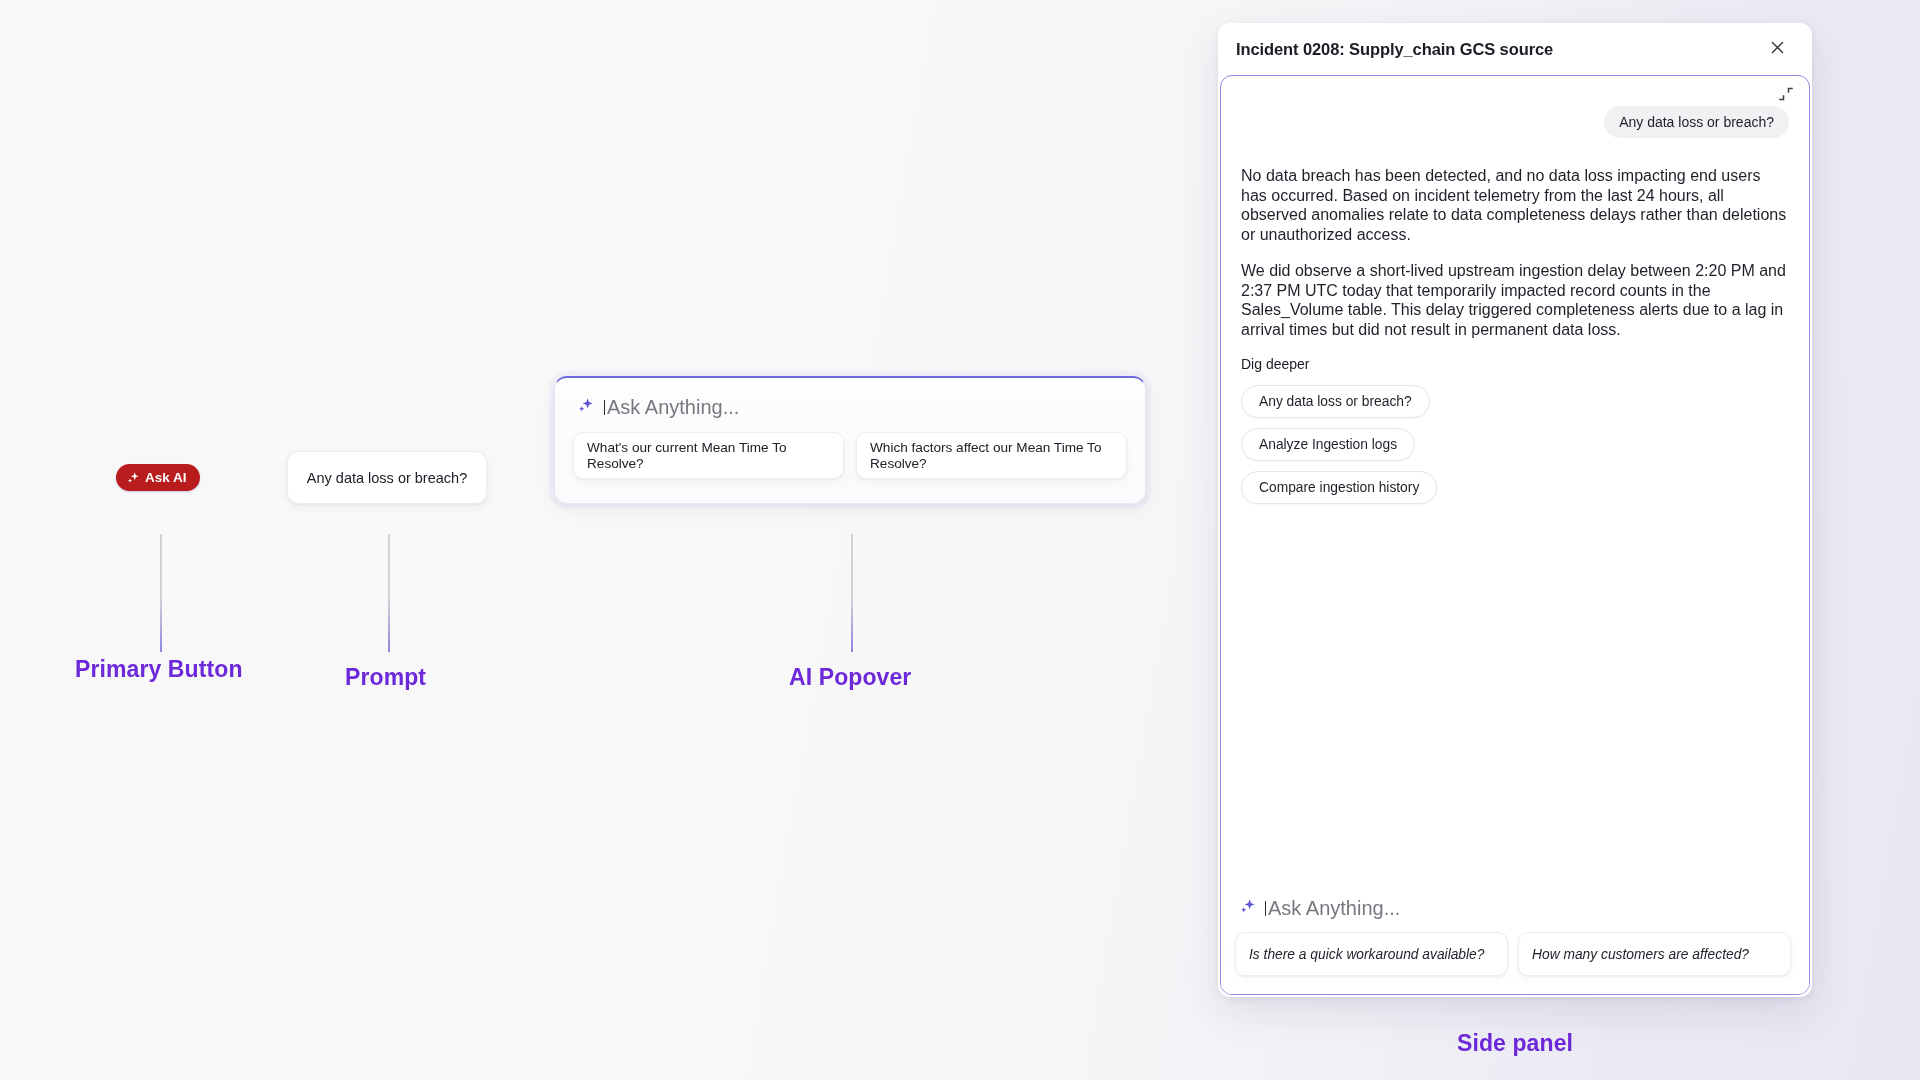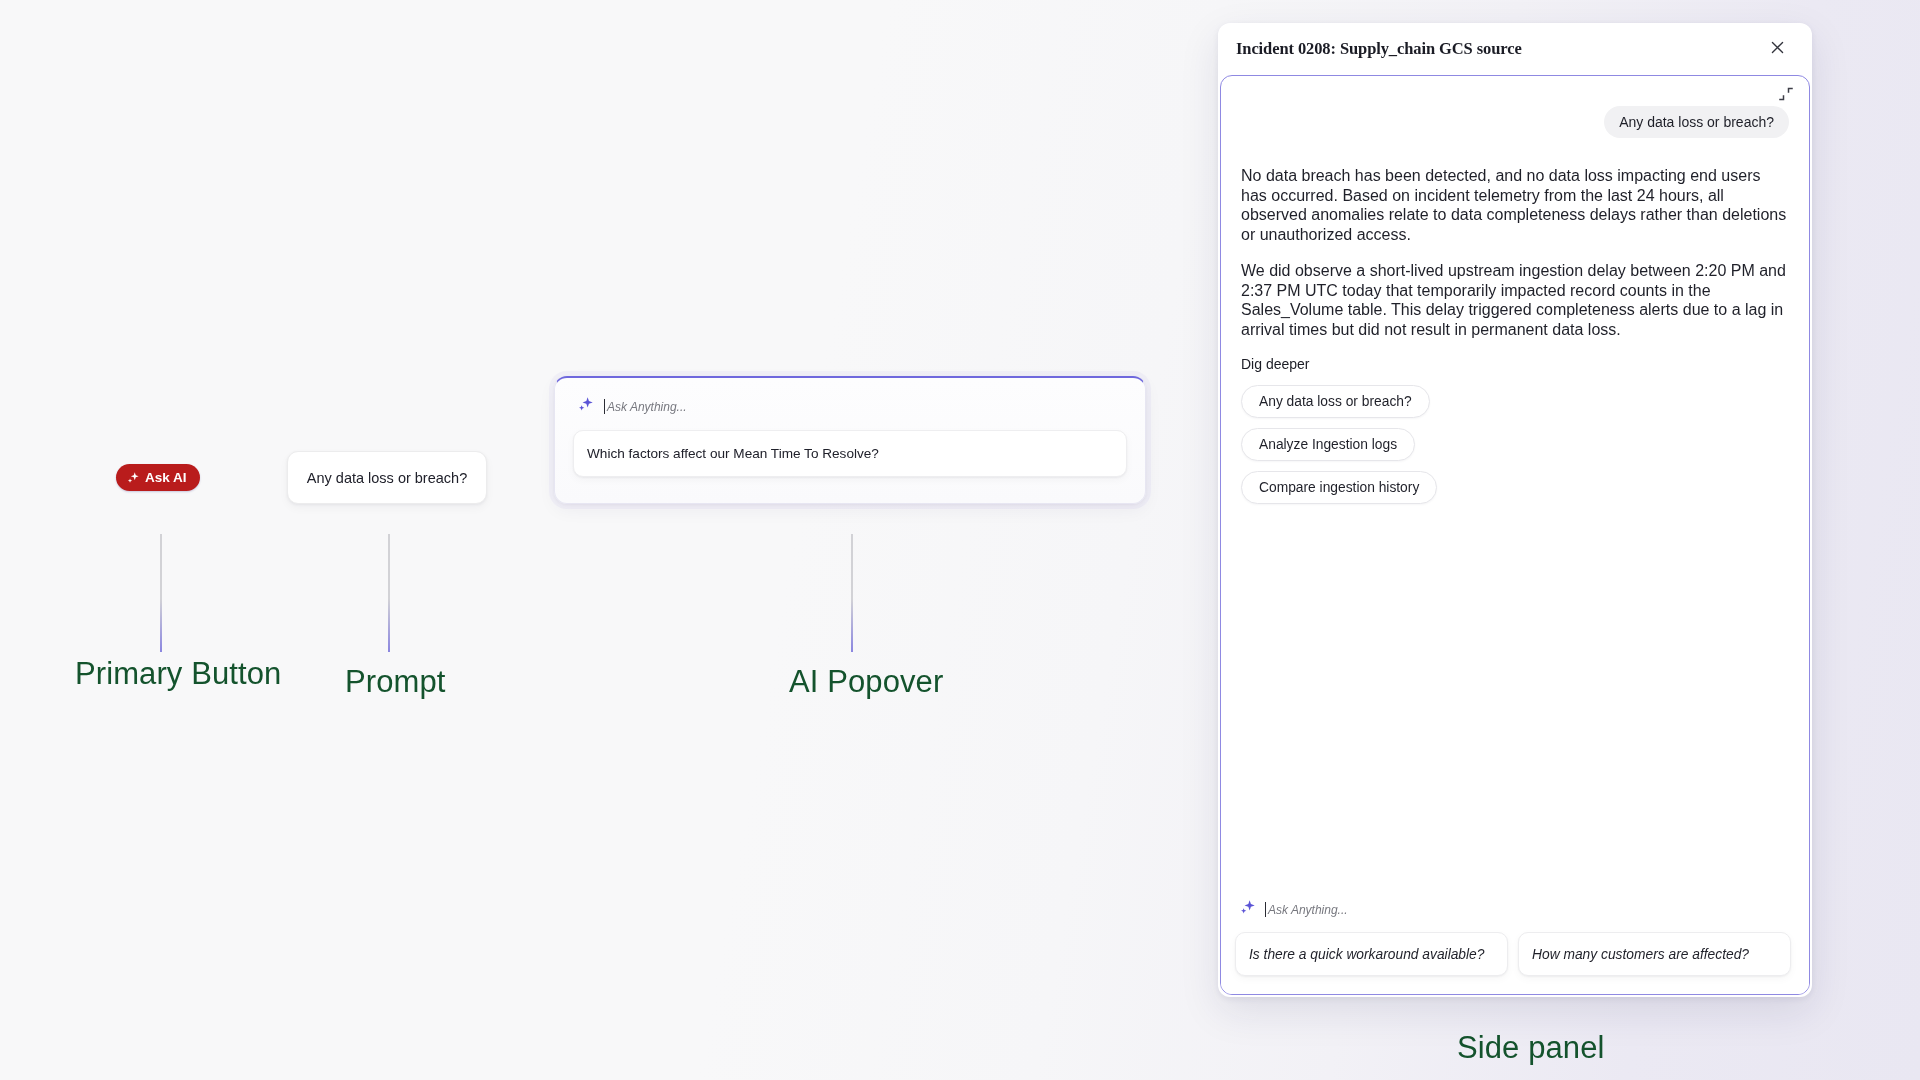--- a/index.html
+++ b/index.html
@@ -28,23 +28,23 @@
     width: 1.5px;
     background: linear-gradient(to bottom, #d2d2d6 0%, #d2d2d6 55%, #8b86e0 100%);
   }
   .conn-1 { left: 160px;  top: 534px; height: 118px; }
   .conn-2 { left: 388px;  top: 534px; height: 118px; }
   .conn-3 { left: 851px;  top: 534px; height: 118px; }
 
   
   .anno-label {
     position: absolute;
-    color: #14532d;
-    font-weight: 400;
-    font-size: 31px;
+    color: #6d28d9;
+    font-weight: 700;
+    font-size: 23px;
     letter-spacing: 0.1px;
     white-space: nowrap;
   }
   .anno-primary  { left: 75px;   top: 656px; }
   .anno-prompt   { left: 345px;  top: 664px; text-align: center; }
   .anno-popover  { left: 789px;  top: 664px; }
   .anno-side     { left: 1457px; top: 1030px; }
 
   
   .ask-ai-btn {
@@ -106,24 +106,23 @@
   }
   .popover-inputrow {
     display: flex;
     align-items: center;
     gap: 10px;
     padding-left: 4px;
     margin-bottom: 13px;
   }
   .ask-placeholder {
     color: #77787f;
-    font-size: 12px;
-    display: flex;
-    align-items: center;
-    font-style: italic;
+    font-size: 20px;
+    display: flex;
+    align-items: center;
   }
   .caret {
     display: inline-block;
     width: 1px;
     height: 15px;
     background: #2a2b33;
     margin-right: 2px;
   }
   .popover-suggestions {
     display: flex;
@@ -161,21 +160,20 @@
     flex-direction: column;
     overflow: hidden;
   }
   .panel-header {
     height: 52px;
     flex: 0 0 52px;
     display: flex;
     align-items: center;
     justify-content: space-between;
     padding: 0 22px 0 18px;
-    font-family: Liberation Serif, serif;
   }
   .panel-title {
     font-size: 16.5px;
     font-weight: 700;
     color: #1b1c25;
     letter-spacing: -0.1px;
   }
   .close-btn {
     width: 26px; height: 26px;
     display: flex; align-items: center; justify-content: center;
@@ -306,20 +304,21 @@
         <path d="M10 1.2 L11.2 4.8 L14.8 6 L11.2 7.2 L10 10.8 L8.8 7.2 L5.2 6 L8.8 4.8 Z" fill="#5b54d6"></path>
         <path d="M4.4 8.6 L5.1 10.4 L6.9 11.1 L5.1 11.8 L4.4 13.6 L3.7 11.8 L1.9 11.1 L3.7 10.4 Z" fill="#5b54d6"></path>
       </svg>
     </span>
     <span class="ask-placeholder">
       <i class="caret"></i>
         <span>Ask Anything...</span>
     </span>
   </div>
   <div class="popover-suggestions">
+    <div class="sugg-chip">What's our current Mean Time To Resolve?</div>
     <div class="sugg-chip">Which factors affect our Mean Time To Resolve?</div>
   </div>
 </div>
 
 <div class="side-panel">
 
   <div class="panel-header">
     <div class="panel-title">Incident 0208: Supply_chain GCS source</div>
     <button class="close-btn">
       <span>

